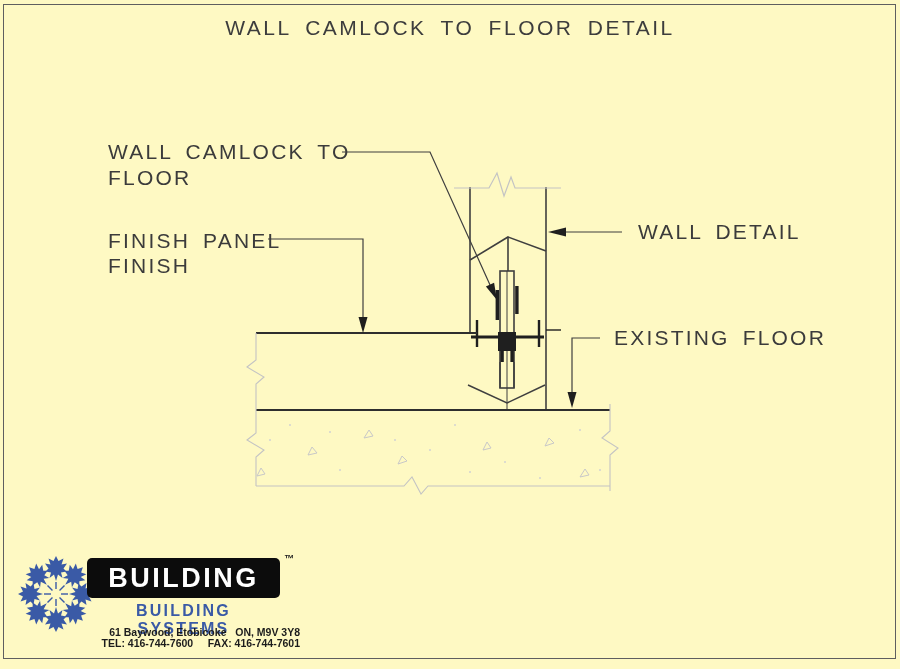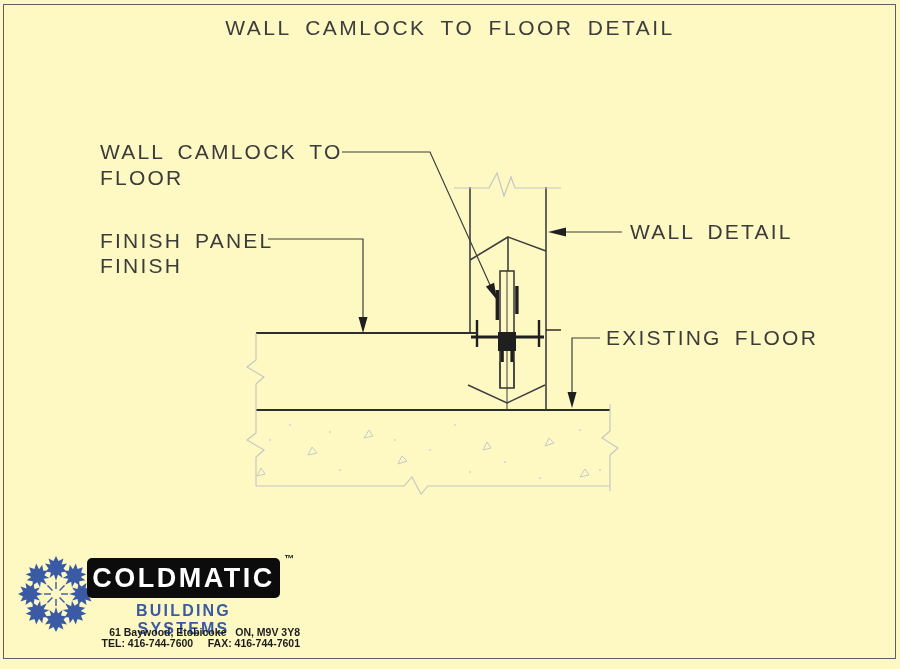--- a/index.html
+++ b/index.html
@@ -3,21 +3,21 @@
 <meta charset="utf-8">
 <style>
   html,body{margin:0;padding:0;background:#e8e8e8;}
   .page{position:relative;width:900px;height:669px;background:#fef9c3;overflow:hidden;
         font-family:"Liberation Sans",sans-serif;}
   .sheet-border{position:absolute;left:3px;top:4px;right:4px;bottom:10px;
         border:1.6px solid #5f5f5f;pointer-events:none;}
   .title{position:absolute;left:0;right:0;top:16px;text-align:center;
         font-size:21px;letter-spacing:2.5px;word-spacing:6px;color:#3d3d3d;white-space:pre;}
   .lbl{position:absolute;font-size:21px;letter-spacing:2.2px;word-spacing:5px;
-        color:#3b3b3b;white-space:nowrap;}
+        color:#3b3b3b;white-space:nowrap;margin-left:8px;}
   .lbl div{height:25px;line-height:25px;}
   .lbl.camlock div{height:26px;line-height:26px;}
   svg.linework{position:absolute;left:0;top:0;}
   
   .logo-snowflake{position:absolute;left:14px;top:552px;}
   .brand-box{position:absolute;left:87px;top:558px;width:193px;height:40px;background:#0c0c0c;
         border-radius:5px;display:flex;align-items:center;justify-content:center;
         color:#ffffff;font-weight:700;font-size:27px;letter-spacing:2.5px;}
   .brand-tm{position:absolute;left:284px;top:553px;font-size:10px;font-weight:700;color:#222;}
   .tagline{position:absolute;left:87px;top:602px;width:193px;text-align:center;
@@ -150,19 +150,19 @@
       <path d="M0,-5 V-12" transform="rotate(90)"></path>
         <path d="M0,-5 V-12" transform="rotate(135)"></path>
       <path d="M0,-5 V-12" transform="rotate(180)"></path>
         <path d="M0,-5 V-12" transform="rotate(225)"></path>
       <path d="M0,-5 V-12" transform="rotate(270)"></path>
         <path d="M0,-5 V-12" transform="rotate(315)"></path>
     </g>
   </svg>
 
   <div class="brand-box">
-    <span>COLDMATIC</span>
+    <span>BUILDING</span>
   </div>
   <div class="brand-tm">™</div>
   <div class="tagline" style="color:#3a5aa6;">BUILDING SYSTEMS</div>
   <div class="addr">61 Baywood, Etobicoke   ON, M9V 3Y8</div>
   <div class="addr addr2">TEL: 416-744-7600     FAX: 416-744-7601</div>
 </div>
 
 </body></html>

